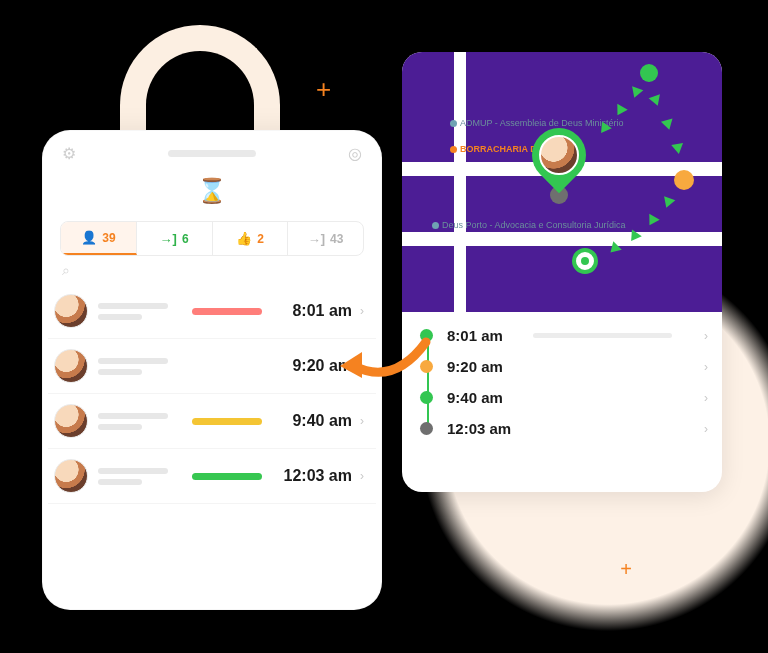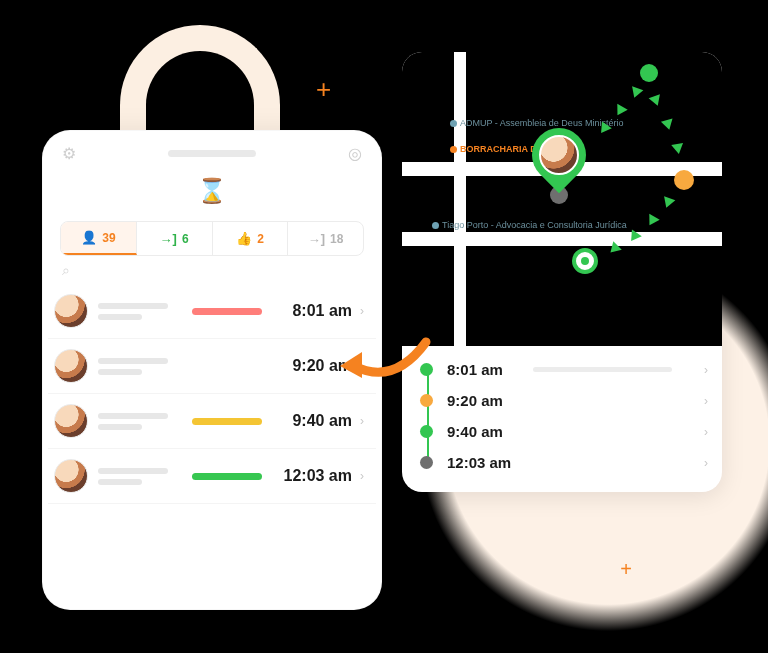--- a/index.html
+++ b/index.html
@@ -70,22 +70,22 @@
     position:absolute;
     right: 46px; top: 52px;
     width: 320px; height: 440px;
     background:#fff;
     border-radius: 20px;
     box-shadow: 0 4px 24px rgba(0,0,0,.10);
     overflow:hidden;
     z-index:3;
   }
   .map {
-    height:294px; position:relative;
-    background:#000000;
+    height:260px; position:relative;
+    background:#4c1d95;
   }
   .road { position:absolute; background:#fff; }
   .road.h1{left:0; right:0; top:110px; height:14px;}
   .road.h2{left:0; right:0; top:180px; height:14px;}
   .road.v1{top:0; bottom:0; left:52px; width:12px;}
   .map-label { position:absolute; font-size:9px; line-height:1.15; }
   .map-pin-ico{display:inline-block; width:7px; height:7px; border-radius:50%; margin-right:3px; vertical-align:middle;}
   .ml1{left:48px; top:66px; color:#6b8f9c;} .ml1 .map-pin-ico{background:#6fa2b3;}
   .ml2{left:48px; top:92px; color:#f58220; font-weight:700;} .ml2 .map-pin-ico{background:#f58220;}
   .ml3{left:30px; top:168px; color:#6b8f9c;} .ml3 .map-pin-ico{background:#6fa2b3;}
@@ -142,21 +142,21 @@
     <div class="tab">
       <span class="ico t-green">→]</span>
       <span class="t-green">6</span>
     </div>
     <div class="tab">
       <span class="ico t-orange">👍</span>
       <span class="t-orange">2</span>
     </div>
     <div class="tab">
       <span class="ico t-grey">→]</span>
-      <span class="t-grey">18</span>
+      <span class="t-grey">43</span>
     </div>
   </div>
 
   <div class="search"></div>
 
   <div class="rowlist">
     <div class="prow">
       <div class="avatar"></div>
       <div class="name-skel">
           <div class="sk-line a"></div>
@@ -200,21 +200,21 @@
 </div>
 
 <div class="mapcard">
   <div class="map">
     <div class="road h1"></div>
     <div class="road h2"></div>
     <div class="road v1"></div>
 
     <div class="map-label ml1"><span class="map-pin-ico"></span><span>ADMUP - Assembleia de Deus Ministério</span></div>
     <div class="map-label ml2"><span class="map-pin-ico"></span><span>BORRACHARIA DO SIDINHO</span></div>
-    <div class="map-label ml3"><span class="map-pin-ico"></span><span>Tiago Porto - Advocacia e Consultoria Jurídica</span></div>
+    <div class="map-label ml3"><span class="map-pin-ico"></span><span>Deus Porto - Advocacia e Consultoria Jurídica</span></div>
 
     <div class="big-dot" style="left:238px; top:12px;"></div>
     <div class="path-dot" style="left:228px; top:36px; transform:rotate(200deg);"></div>
     <div class="path-dot" style="left:212px; top:54px; transform:rotate(210deg);"></div>
     <div class="path-dot" style="left:196px; top:72px; transform:rotate(215deg);"></div>
     <div class="path-dot" style="left:248px; top:44px; transform:rotate(160deg);"></div>
     <div class="path-dot" style="left:260px; top:68px; transform:rotate(165deg);"></div>
     <div class="path-dot" style="left:270px; top:92px; transform:rotate(170deg);"></div>
     <div class="orange-dot" style="left:272px; top:118px;"></div>
     <div class="path-dot" style="left:260px; top:146px; transform:rotate(200deg);"></div>

